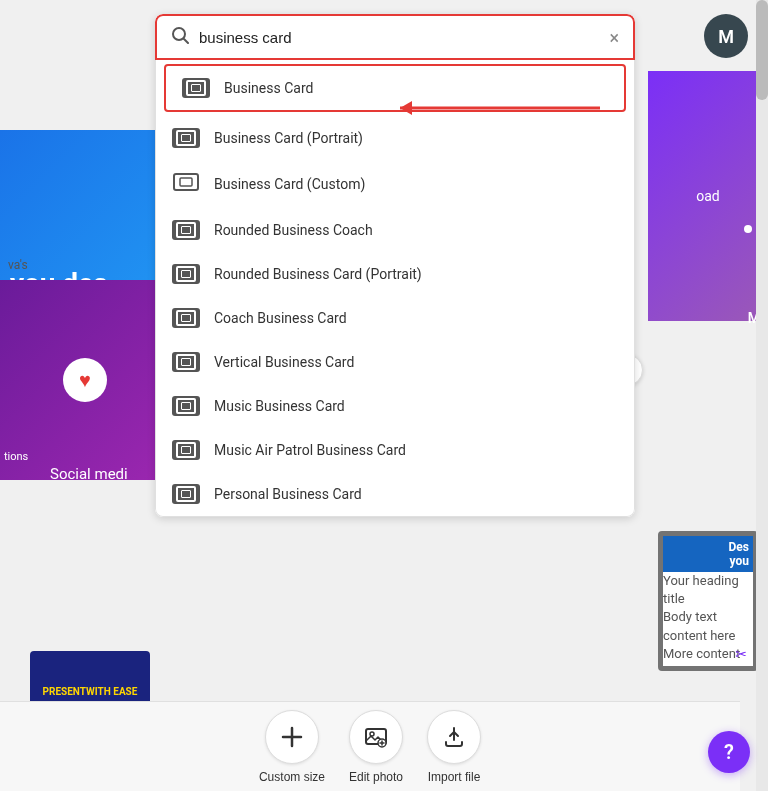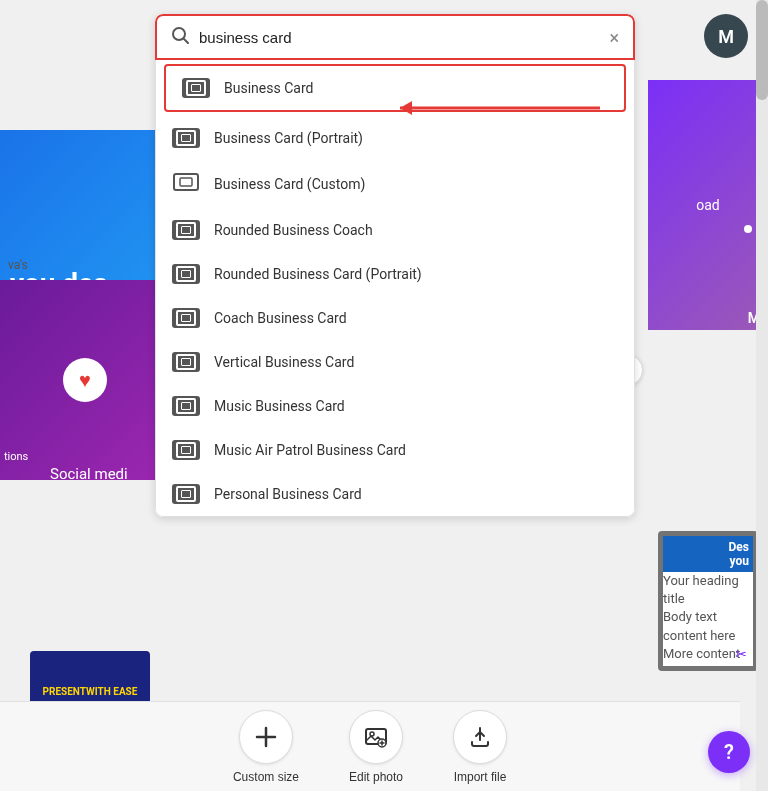--- a/index.html
+++ b/index.html
@@ -31,21 +31,21 @@
       padding: 10px;
     }
     .bg-blue-text {
       color: white;
       font-size: 28px;
       font-weight: 700;
     }
 
     .bg-purple-banner {
       position: absolute;
-      top: 80px; right: 0;
+      top: 71px; right: 0;
       width: 120px;
       height: 250px;
       background: linear-gradient(135deg, #7b2ff7, #9b59b6);
       display: flex;
       flex-direction: column;
       align-items: center;
       justify-content: center;
       color: white;
       font-size: 14px;
     }
@@ -312,21 +312,21 @@
       position: absolute;
       bottom: 0;
       left: 0;
       width: 740px;
       height: 90px;
       background: #f7f7f7;
       border-top: 1px solid #e0e0e0;
       display: flex;
       align-items: center;
       justify-content: center;
-      gap: 50px;
+      gap: 24px;
       z-index: 8;
     }
 
     .action-btn {
       display: flex;
       flex-direction: column;
       align-items: center;
       gap: 6px;
       cursor: pointer;
       background: none;

